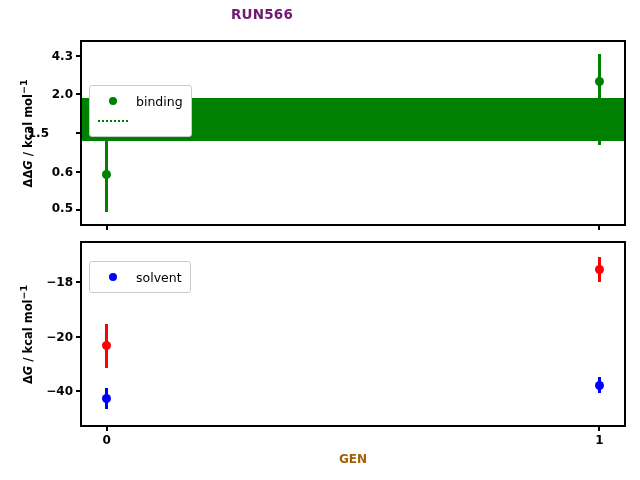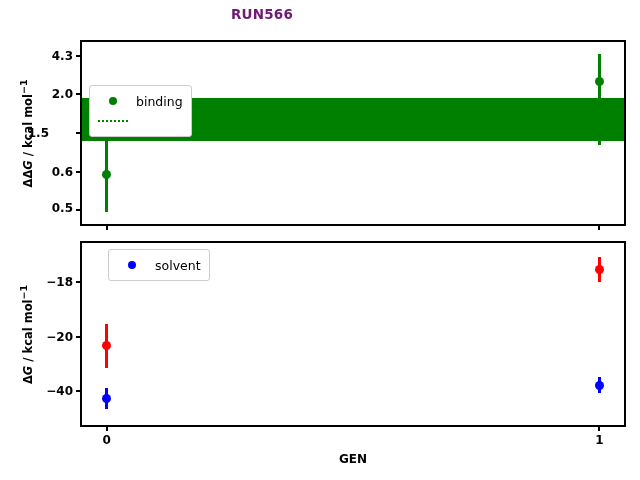--- a/index.html
+++ b/index.html
@@ -128,21 +128,21 @@
   }
   .ylabel i { font-style: italic; }
   #xlabel {
     position: absolute;
     left: 80px;
     top: 452px;
     width: 546px;
     text-align: center;
     font-size: 12px;
     font-weight: bold;
-    color: #000000;
+    color: #a16207;
   }
 
   
   .legend {
     position: absolute;
     box-sizing: border-box;
     background: #ffffff;
     border: 1px solid #cccccc;
     border-radius: 3px;
     padding: 5px 8px 5px 6px;
@@ -248,21 +248,21 @@
   <div id="bot-ytick-marks">
       <div class="tick-mark ytick-mark" style="position: absolute; left: 75.8px; top: 390.216px;"></div>
       <div class="tick-mark ytick-mark" style="position: absolute; left: 75.8px; top: 335.725px;"></div>
       <div class="tick-mark ytick-mark" style="position: absolute; left: 75.8px; top: 281.234px;"></div>
     </div>
 
   <div class="ylabel" id="bot-ylabel" style="left: -23.5px; top: 325.5px;">
     <span>Δ<i>G</i> / kcal mol<sup>−1</sup></span>
   </div>
 
-  <div class="legend" id="legend-bottom" style="left: 89px; top: 249px; margin-left: 19px;">
+  <div class="legend" id="legend-bottom" style="left: 89px; top: 261px;">
     <div class="legend-row">
       <span class="legend-key">
         <span class="legend-dot c-blue"></span>
       </span>
       <span class="legend-text">solvent</span>
     </div>
   </div>
 
   <div id="xtick-marks">
       <div class="tick-mark xtick-mark" style="position: absolute; left: 106.636px; top: 427px;"></div>

